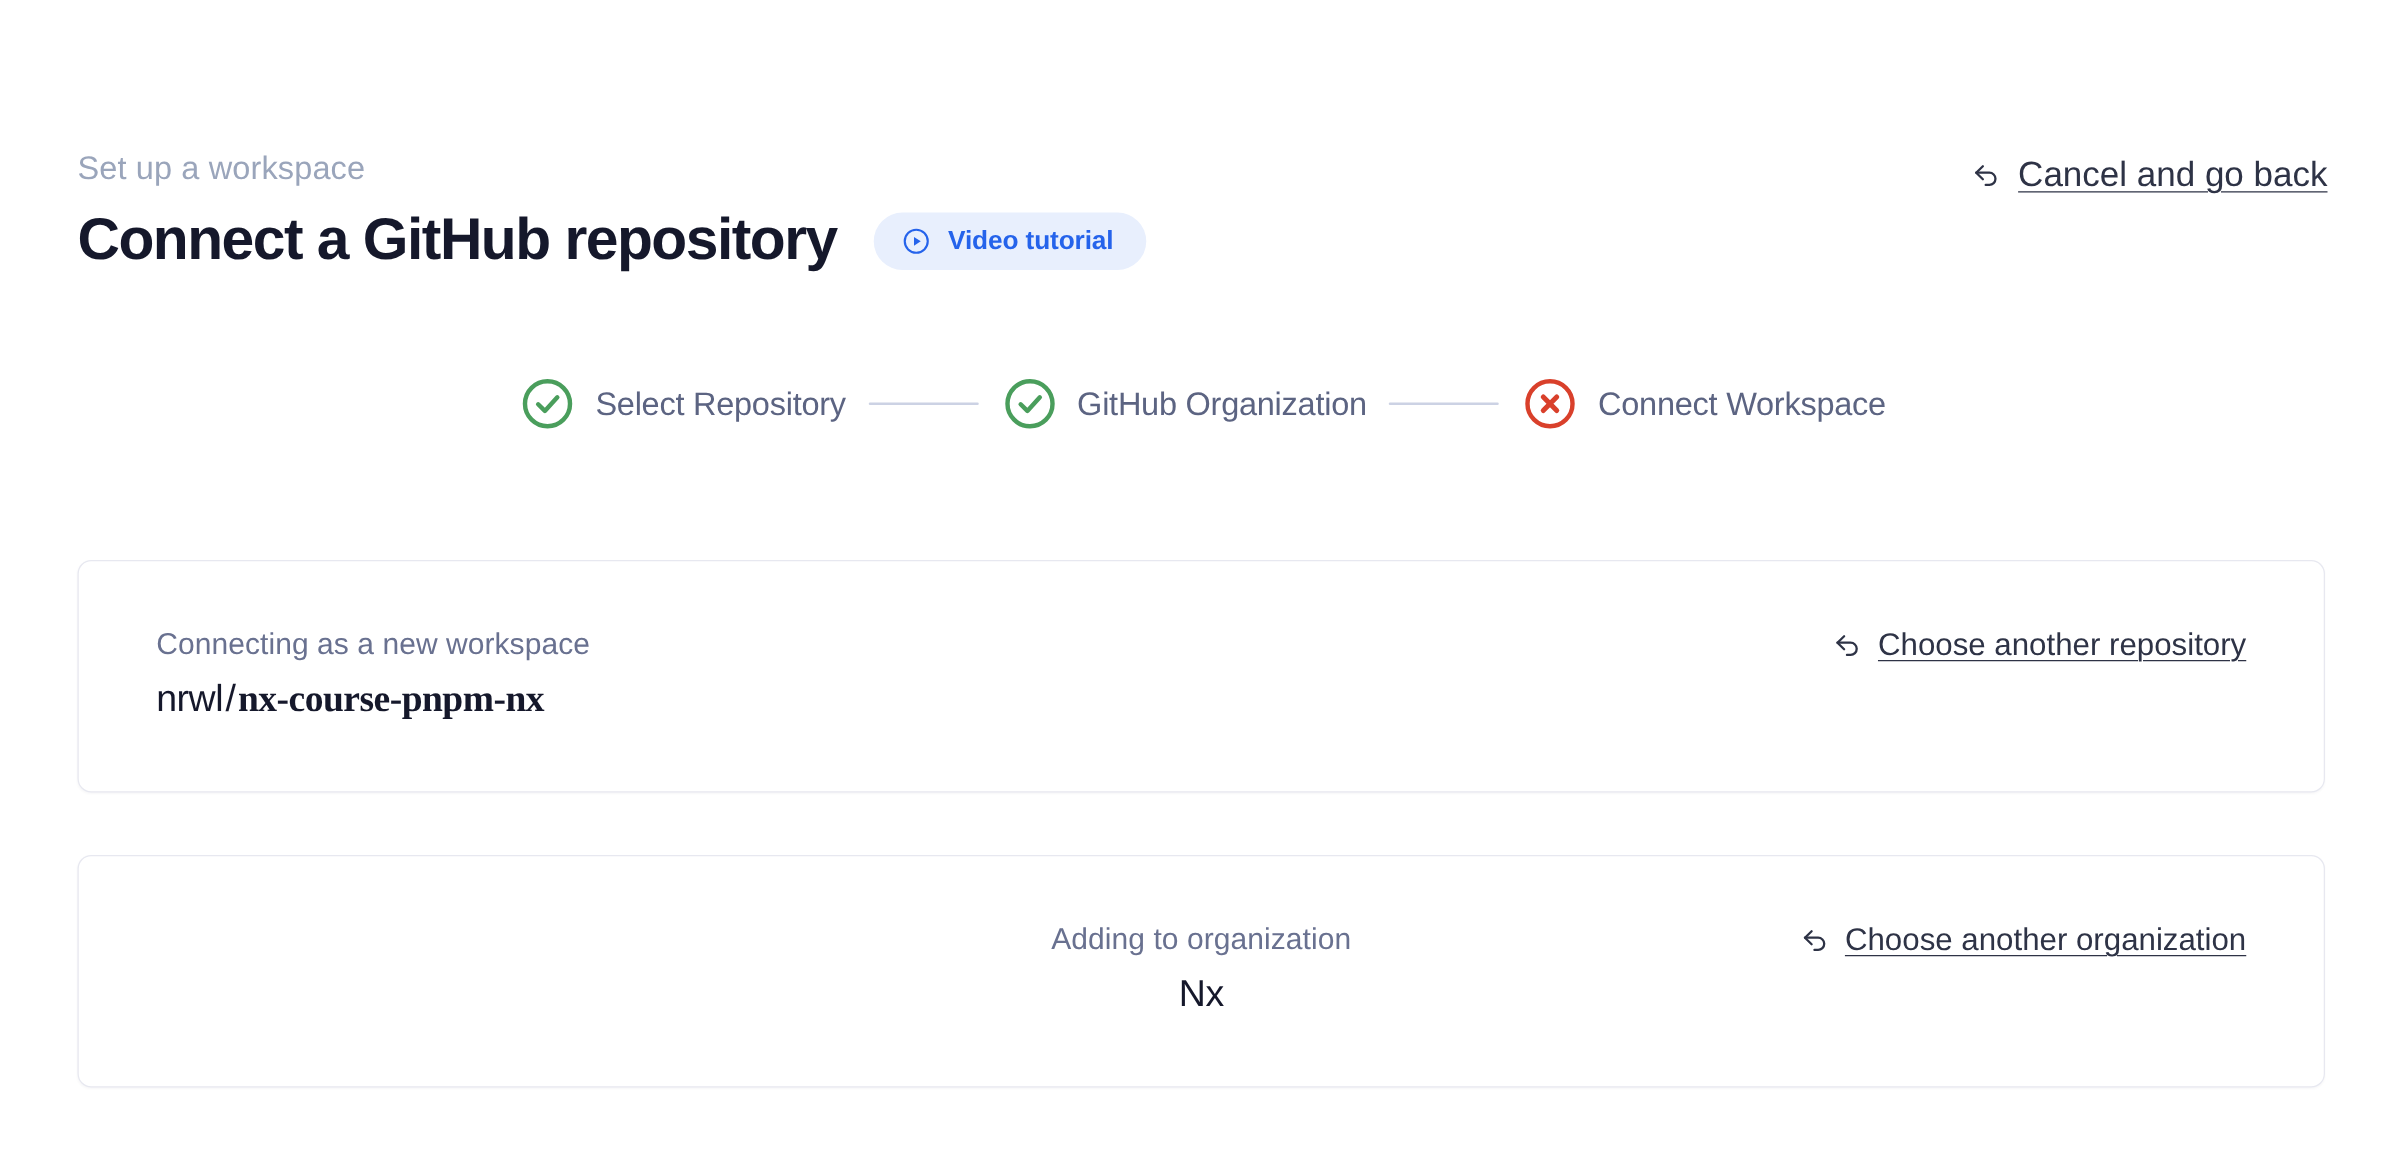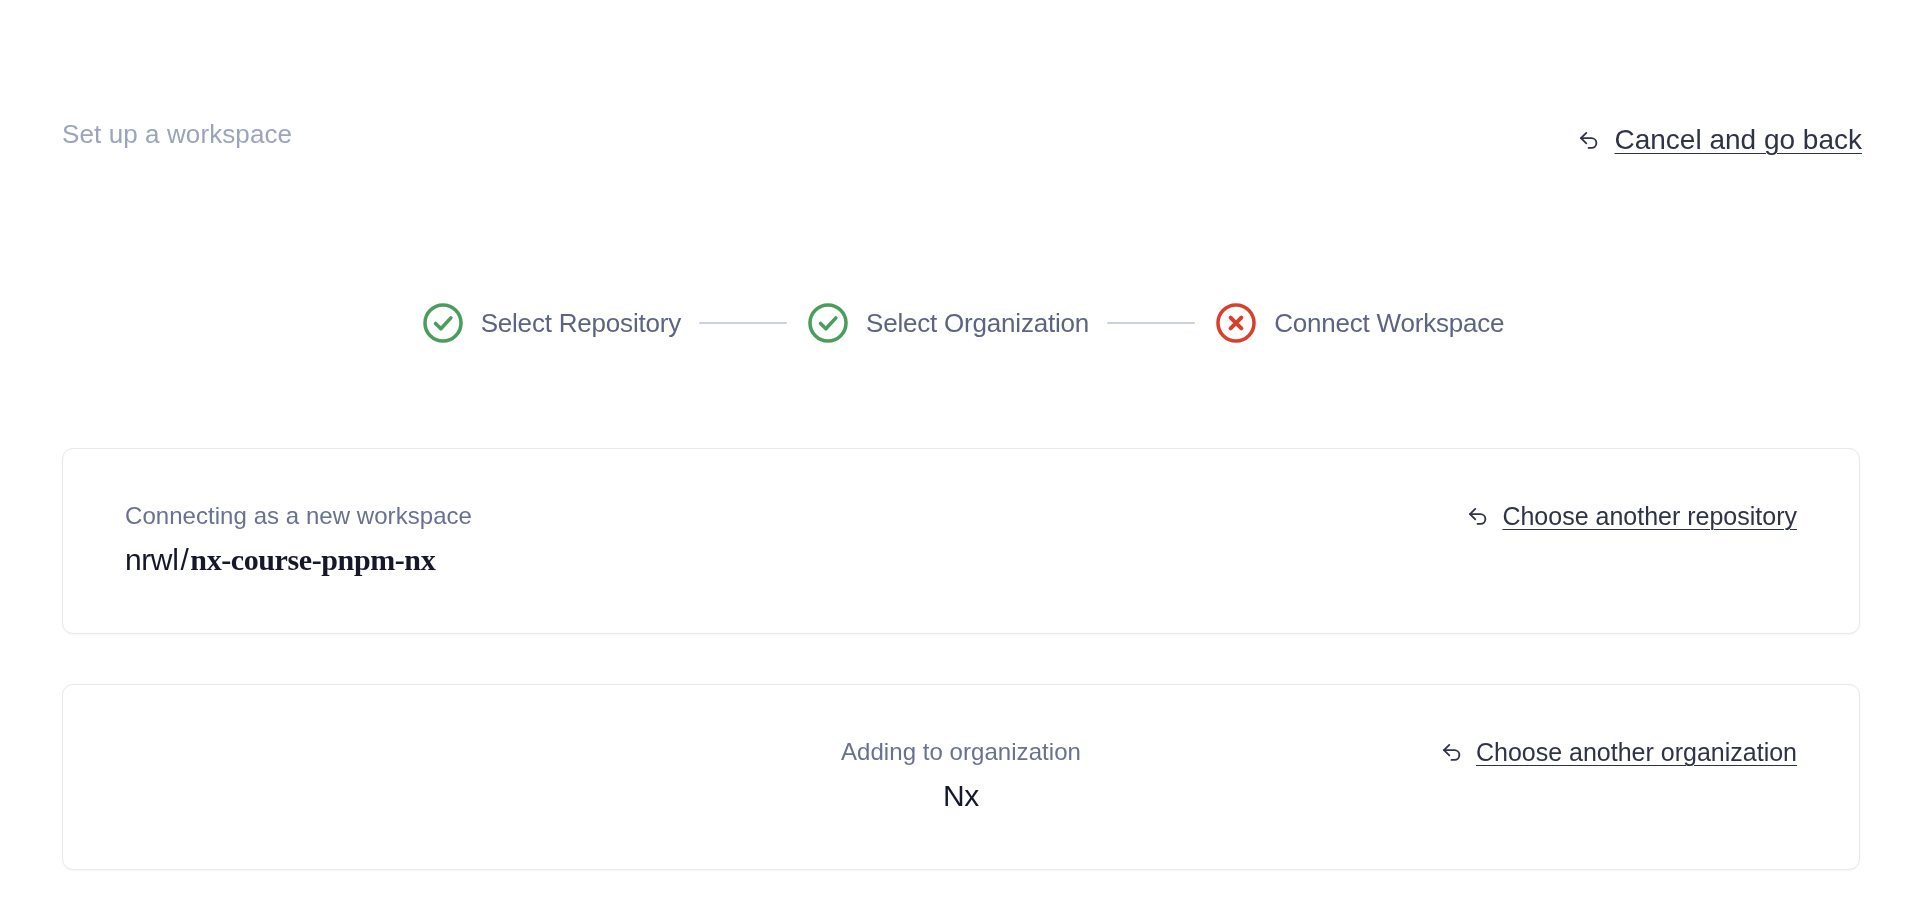--- a/index.html
+++ b/index.html
@@ -201,20 +201,33 @@
 </style>
 </head>
 <body>
 
 <div class="page">
 
   <div class="header">
 
     <div class="eyebrow">Set up a workspace</div>
 
+    <div class="title-row">
+      <h1 class="page-title">Connect a GitHub repository</h1>
+
+      <button class="video-pill">
+        <span class="play-icon-wrap">
+          <svg class="play-icon" viewBox="0 0 24 24" fill="none" aria-hidden="true">
+            <circle cx="12" cy="12" r="9.2" stroke="#2563eb" stroke-width="1.7"></circle>
+            <path d="M10.2 8.5 L15.6 12 L10.2 15.5 Z" fill="#2563eb"></path>
+          </svg>
+        </span>
+        <span class="pill-label">Video tutorial</span>
+      </button>
+    </div>
 
     <a class="cancel-link" href="#">
       <span>
         <svg class="uturn-icon" viewBox="0 0 24 24" fill="none" aria-hidden="true">
           <path d="M9.5 5.5 L4.6 10.3 L9.5 15.1" stroke="#2e3346" stroke-width="1.7" stroke-linecap="round" stroke-linejoin="round"></path>
           <path d="M4.6 10.3 H14.3 a4.5 4.5 0 0 1 0 9 H11.6" stroke="#2e3346" stroke-width="1.7" stroke-linecap="round" stroke-linejoin="round"></path>
         </svg>
       </span>
       <span class="link-text">Cancel and go back</span>
     </a>
@@ -234,21 +247,21 @@
 
     <div class="step-connector"></div>
 
     <div class="step">
       <span>
         <svg class="step-badge" viewBox="0 0 24 24" fill="none" aria-hidden="true">
           <circle cx="12" cy="12" r="9.4" stroke="#4a9e5c" stroke-width="1.85"></circle>
           <path d="M8.1 12.2 L10.9 15 L16.1 9.3" stroke="#4a9e5c" stroke-width="1.85" stroke-linecap="round" stroke-linejoin="round"></path>
         </svg>
       </span>
-      <span class="step-label">Select Organization</span>
+      <span class="step-label">GitHub Organization</span>
     </div>
 
     <div class="step-connector"></div>
 
     <div class="step">
       <span>
         <svg class="step-badge" viewBox="0 0 24 24" fill="none" aria-hidden="true">
           <circle cx="12" cy="12" r="9.4" stroke="#d9402b" stroke-width="1.85"></circle>
           <path d="M9.2 9.2 L14.8 14.8 M14.8 9.2 L9.2 14.8" stroke="#d9402b" stroke-width="2.1" stroke-linecap="round"></path>
         </svg>

